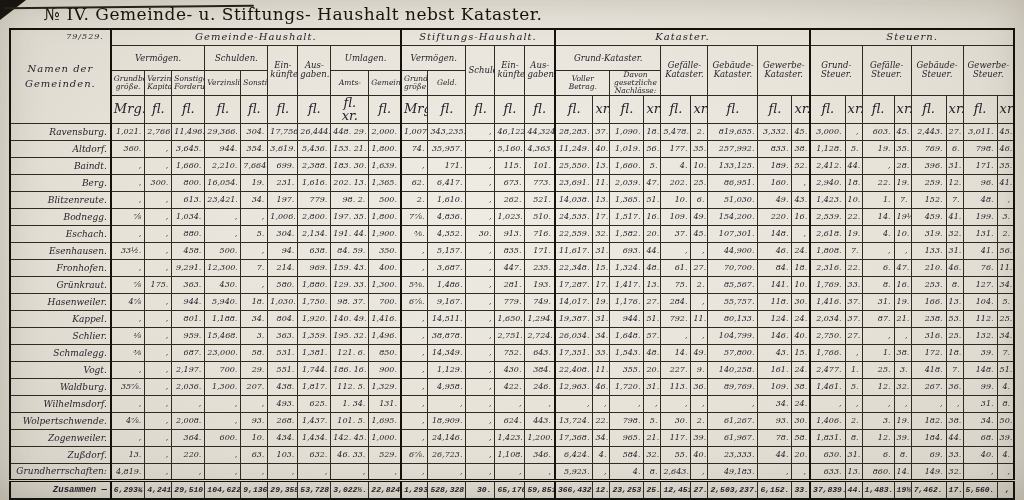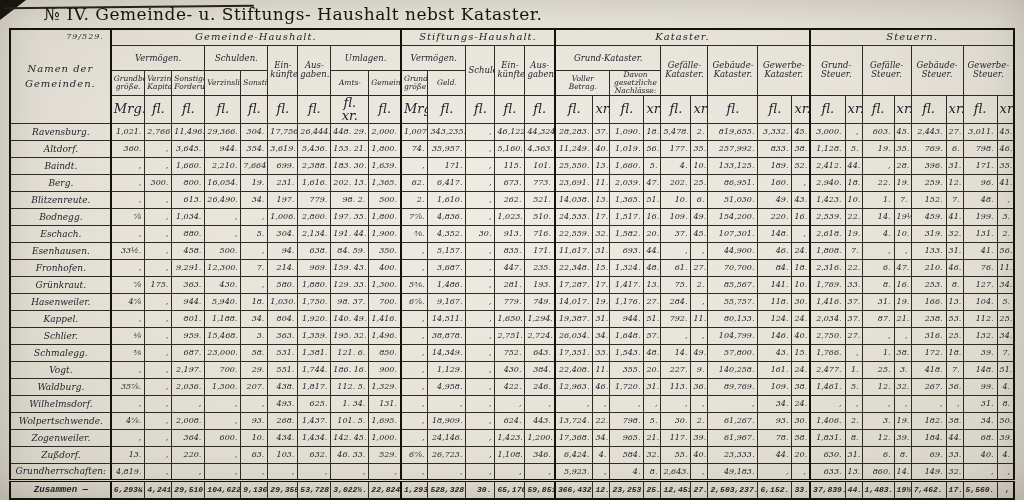--- a/index.html
+++ b/index.html
@@ -39,21 +39,21 @@
     font-style:italic;
     font-weight:400;
     padding:0 2px;
   }
   thead th{text-align:center;white-space:normal;line-height:1.05;}
   .secrow th{font-size:10px;letter-spacing:1px;height:15px;padding:0;}
   .subrow  th{font-size:8.5px;height:24px;}
   .sub2row th{font-size:7.5px;height:22px;}
   .unitrow th{font-size:13px;height:12px;font-weight:400;}
   tbody td{font-size:8px;height:16px;text-align:right;padding-right:3px;}
-  td.name{text-align:center;font-size:9px;padding-left:4px;}
+  td.name{text-align:right;font-size:9px;padding-left:4px;}
   .sec{border-left:2px solid #14120c !important;}
   .xr{border-left:1px solid #6b675c;}
   #namehead{vertical-align:middle;position:relative;}
   #corner-note{
     position:absolute;top:3px;right:6px;font-size:8px;font-style:italic;color:#26222c;font-weight:400;
   }
   #namehead .nh{font-size:10px;line-height:1.5;font-weight:400;}
   tr.total td{border-top:3px double #14120c;font-weight:700;font-family:Liberation Mono, monospace;}
   tbody tr:nth-child(21) td{height:15px;margin-left:47px;}
 </style>
@@ -311,21 +311,21 @@
           <td>259.</td>
           <td class="xr">12.</td>
           <td>96.</td>
           <td class="xr">41.</td>
         </tr>
         <tr>
           <td class="name">Blitzenreute.</td>
           <td class="sec">,</td>
           <td>,</td>
           <td>613.</td>
-          <td>26,490.</td>
+          <td>23,421.</td>
           <td>34.</td>
           <td>197.</td>
           <td>779.</td>
           <td>98. 2.</td>
           <td>500.</td>
           <td class="sec">2.</td>
           <td>1,610.</td>
           <td>,</td>
           <td>262.</td>
           <td>521.</td>

